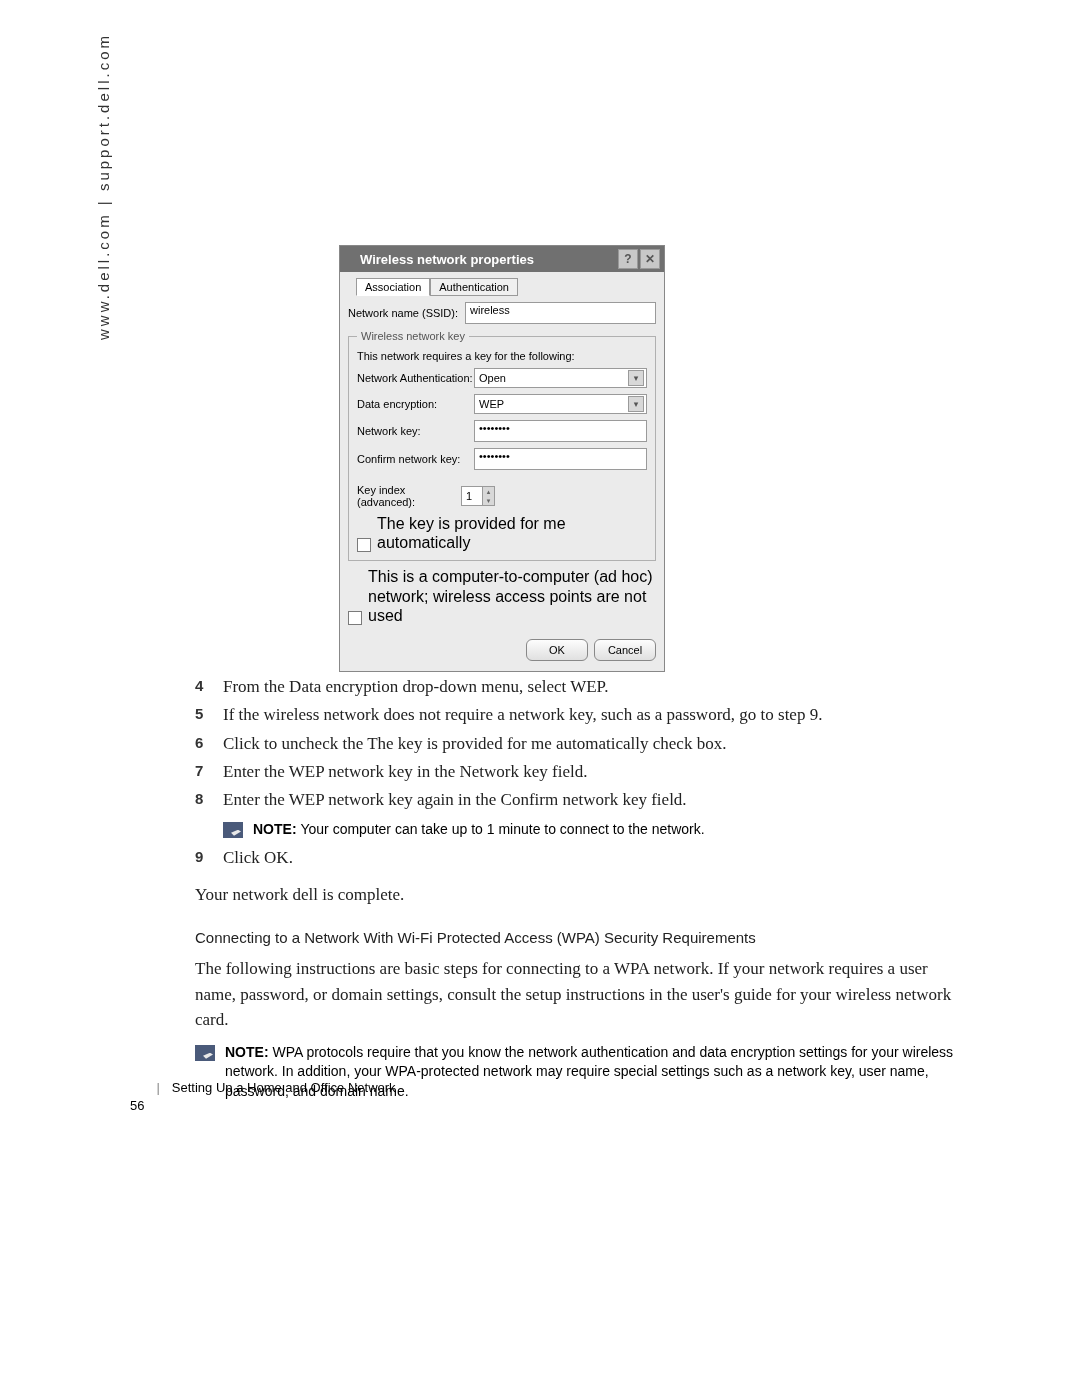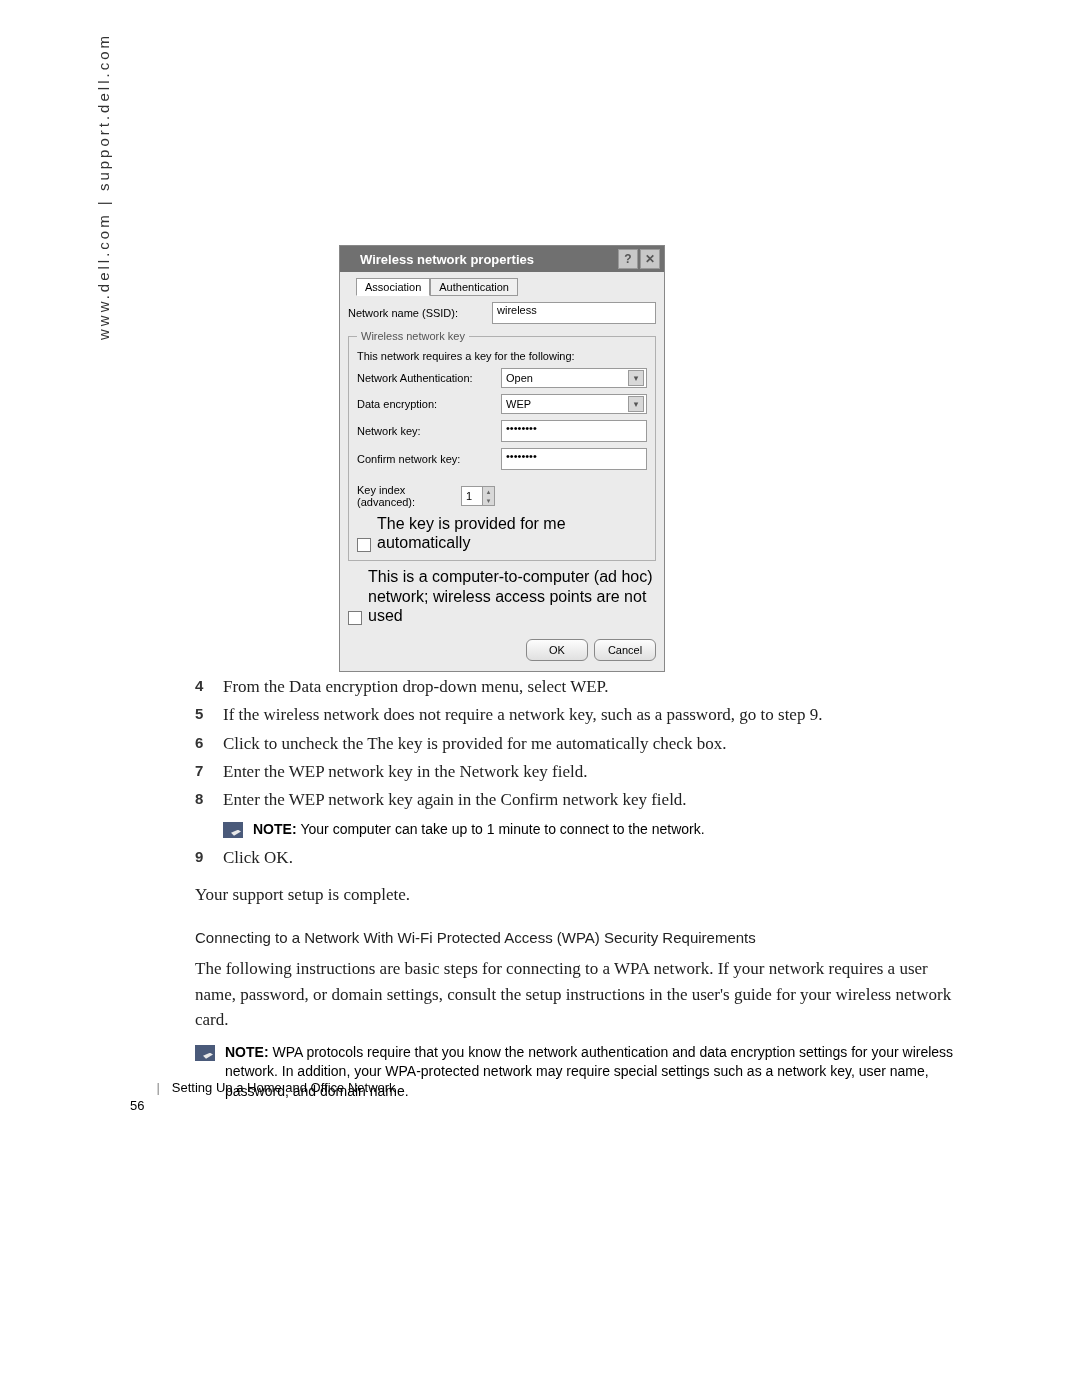--- a/index.html
+++ b/index.html
@@ -80,21 +80,21 @@
   .tab.active {
     background: #fff;
     border-bottom-color: #fff;
   }
   .row {
     display: flex;
     align-items: center;
     margin: 6px 0;
   }
   .row-label {
-    width: 144px;
+    width: 117px;
     font-size: 11px;
   }
   .text-input {
     flex: 1;
     height: 18px;
     border: 1px solid #9a9a9a;
     background: #fff;
     font-size: 11px;
     padding: 1px 4px;
   }
@@ -391,21 +391,21 @@
       <div class="note-text"><b>NOTE: </b><span>Your computer can take up to 1 minute to connect to the network.</span></div>
     </div>
 
     <ol>
       <li>
           <span class="num">9</span>
           <span>Click OK.</span>
         </li>
     </ol>
 
-    <div class="para">Your support setup is complete.</div>
+    <div class="para">Your network dell is complete.</div>
 
     <div class="subhead">Connecting to a Network With Wi-Fi Protected Access (WPA) Security Requirements</div>
 
     <div class="para">The following instructions are basic steps for connecting to a WPA network. If your network requires a user name, password, or domain settings, consult the setup instructions in the user's guide for your wireless network card.</div>
 
     <div class="note-row noindent">
       <div class="note-icon"></div>
       <div class="note-text"><b>NOTE: </b><span>WPA protocols require that you know the network authentication and data encryption settings for your wireless network. In addition, your WPA-protected network may require special settings such as a network key, user name, password, and domain name.</span></div>
     </div>
   </div>

